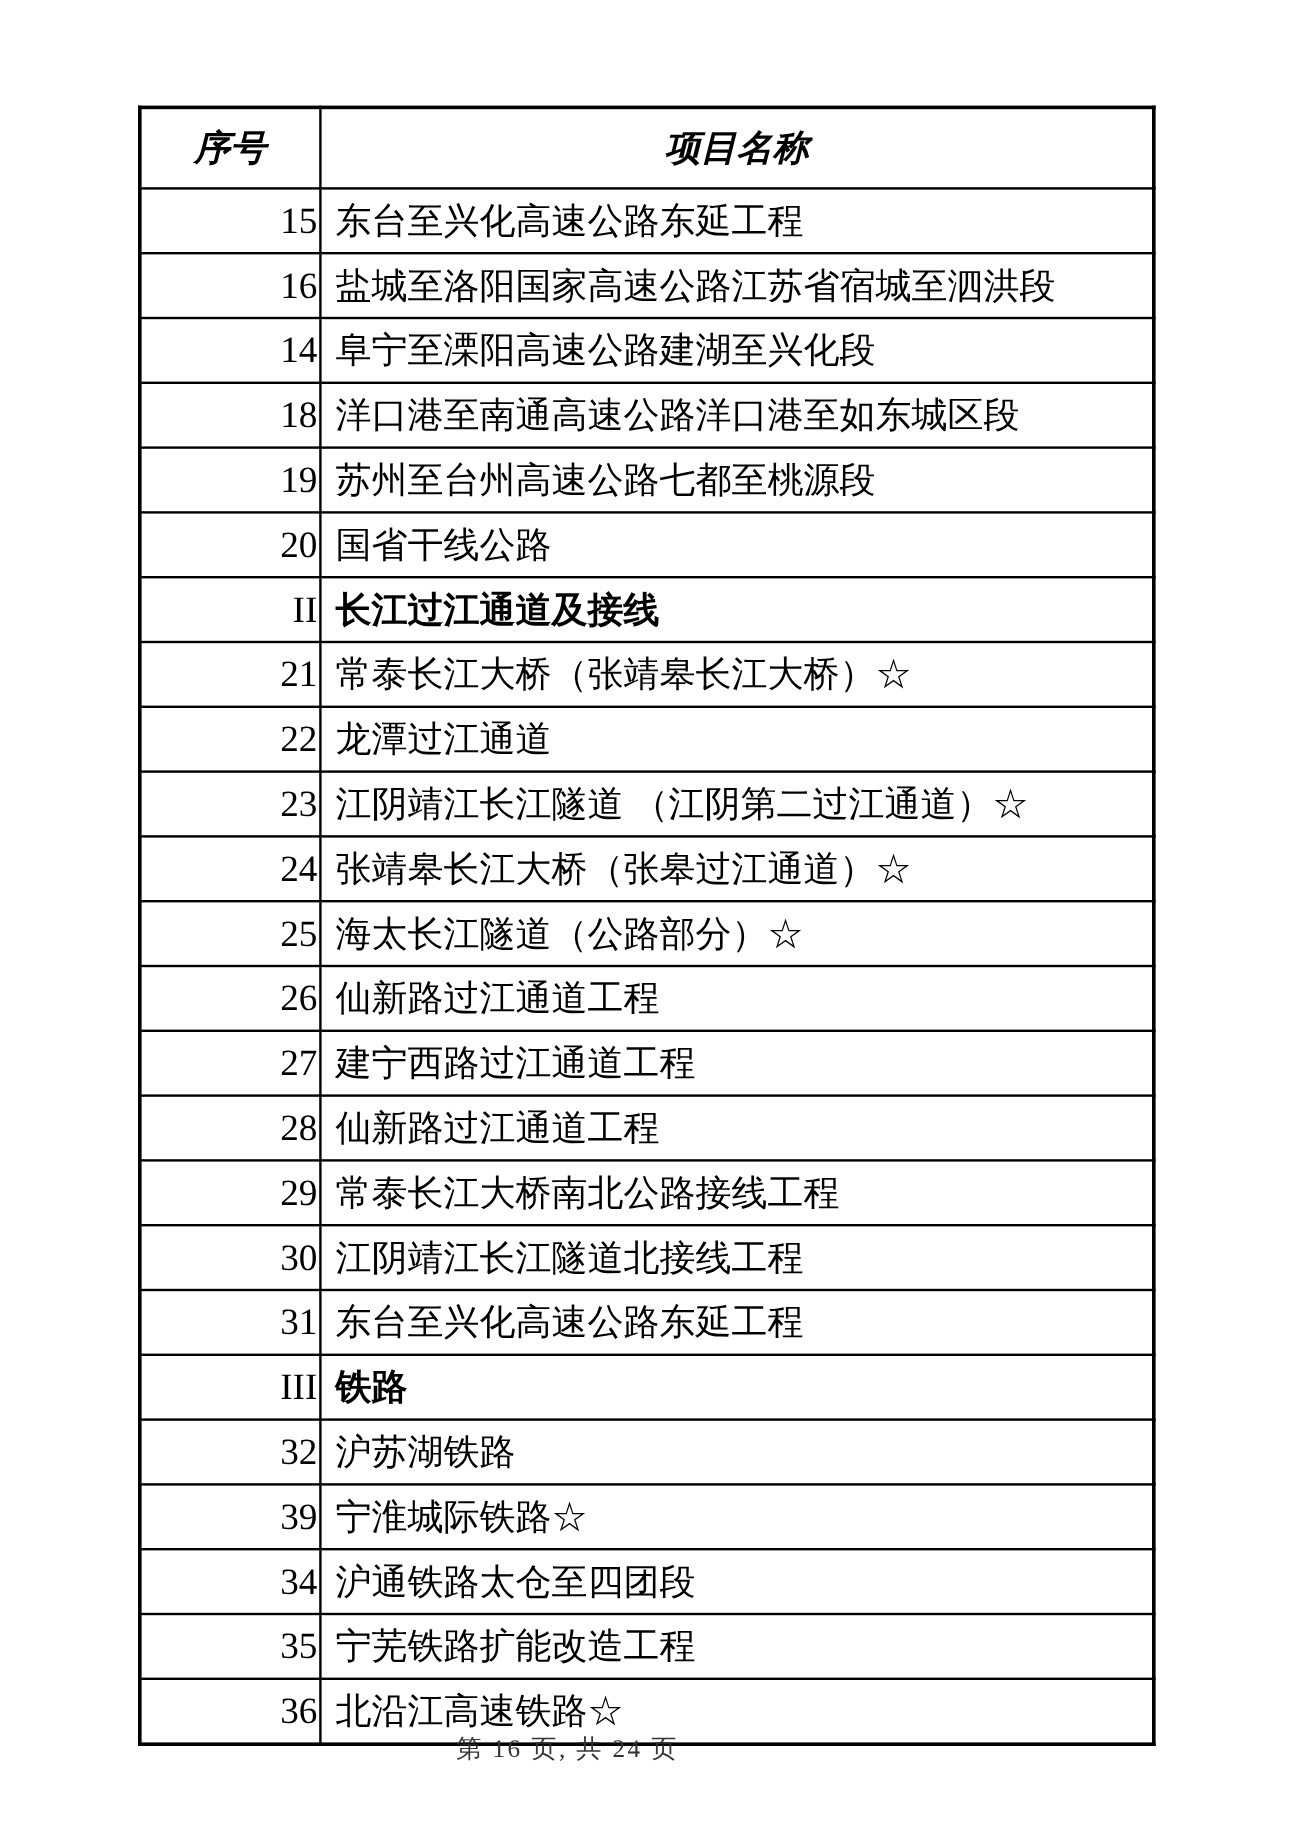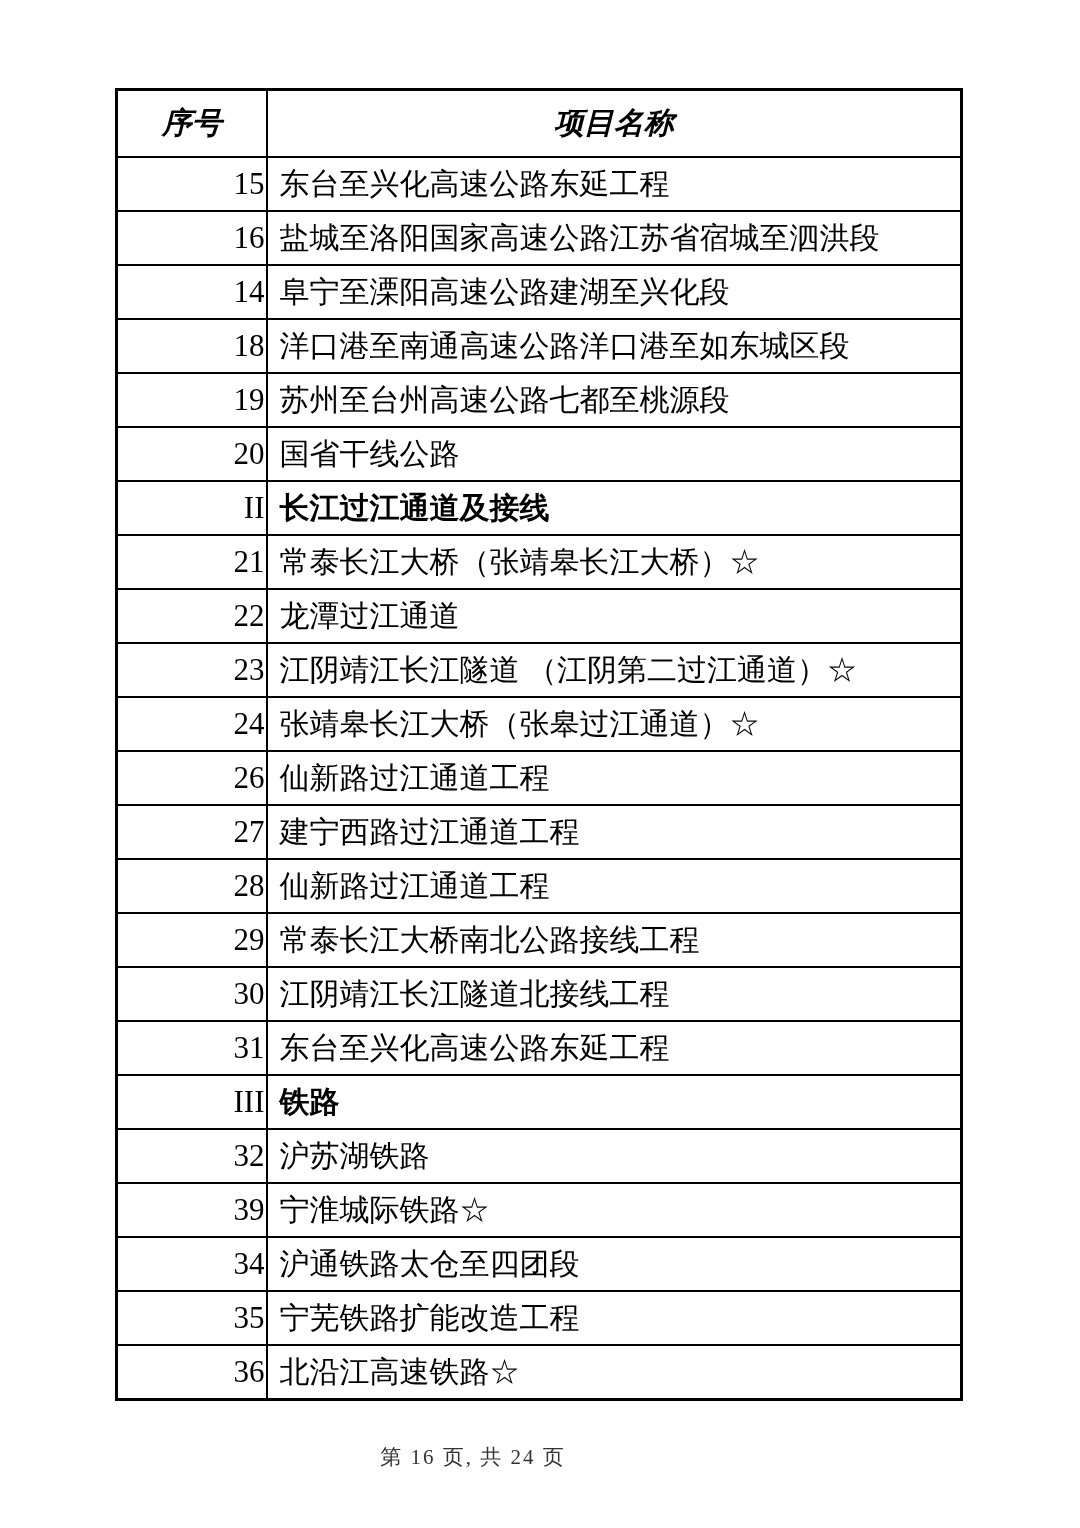--- a/index.html
+++ b/index.html
@@ -135,20 +135,24 @@
   </tr>
         <tr>
     <td class="cell-no">23</td>
     <td class="cell-name">江阴靖江长江隧道 （江阴第二过江通道）☆</td>
   </tr>
         <tr>
     <td class="cell-no">24</td>
     <td class="cell-name">张靖皋长江大桥（张皋过江通道）☆</td>
   </tr>
         <tr>
+    <td class="cell-no">25</td>
+    <td class="cell-name">海太长江隧道（公路部分）☆</td>
+  </tr>
+        <tr>
     <td class="cell-no">26</td>
     <td class="cell-name">仙新路过江通道工程</td>
   </tr>
         <tr>
     <td class="cell-no">27</td>
     <td class="cell-name">建宁西路过江通道工程</td>
   </tr>
         <tr>
     <td class="cell-no">28</td>
     <td class="cell-name">仙新路过江通道工程</td>

